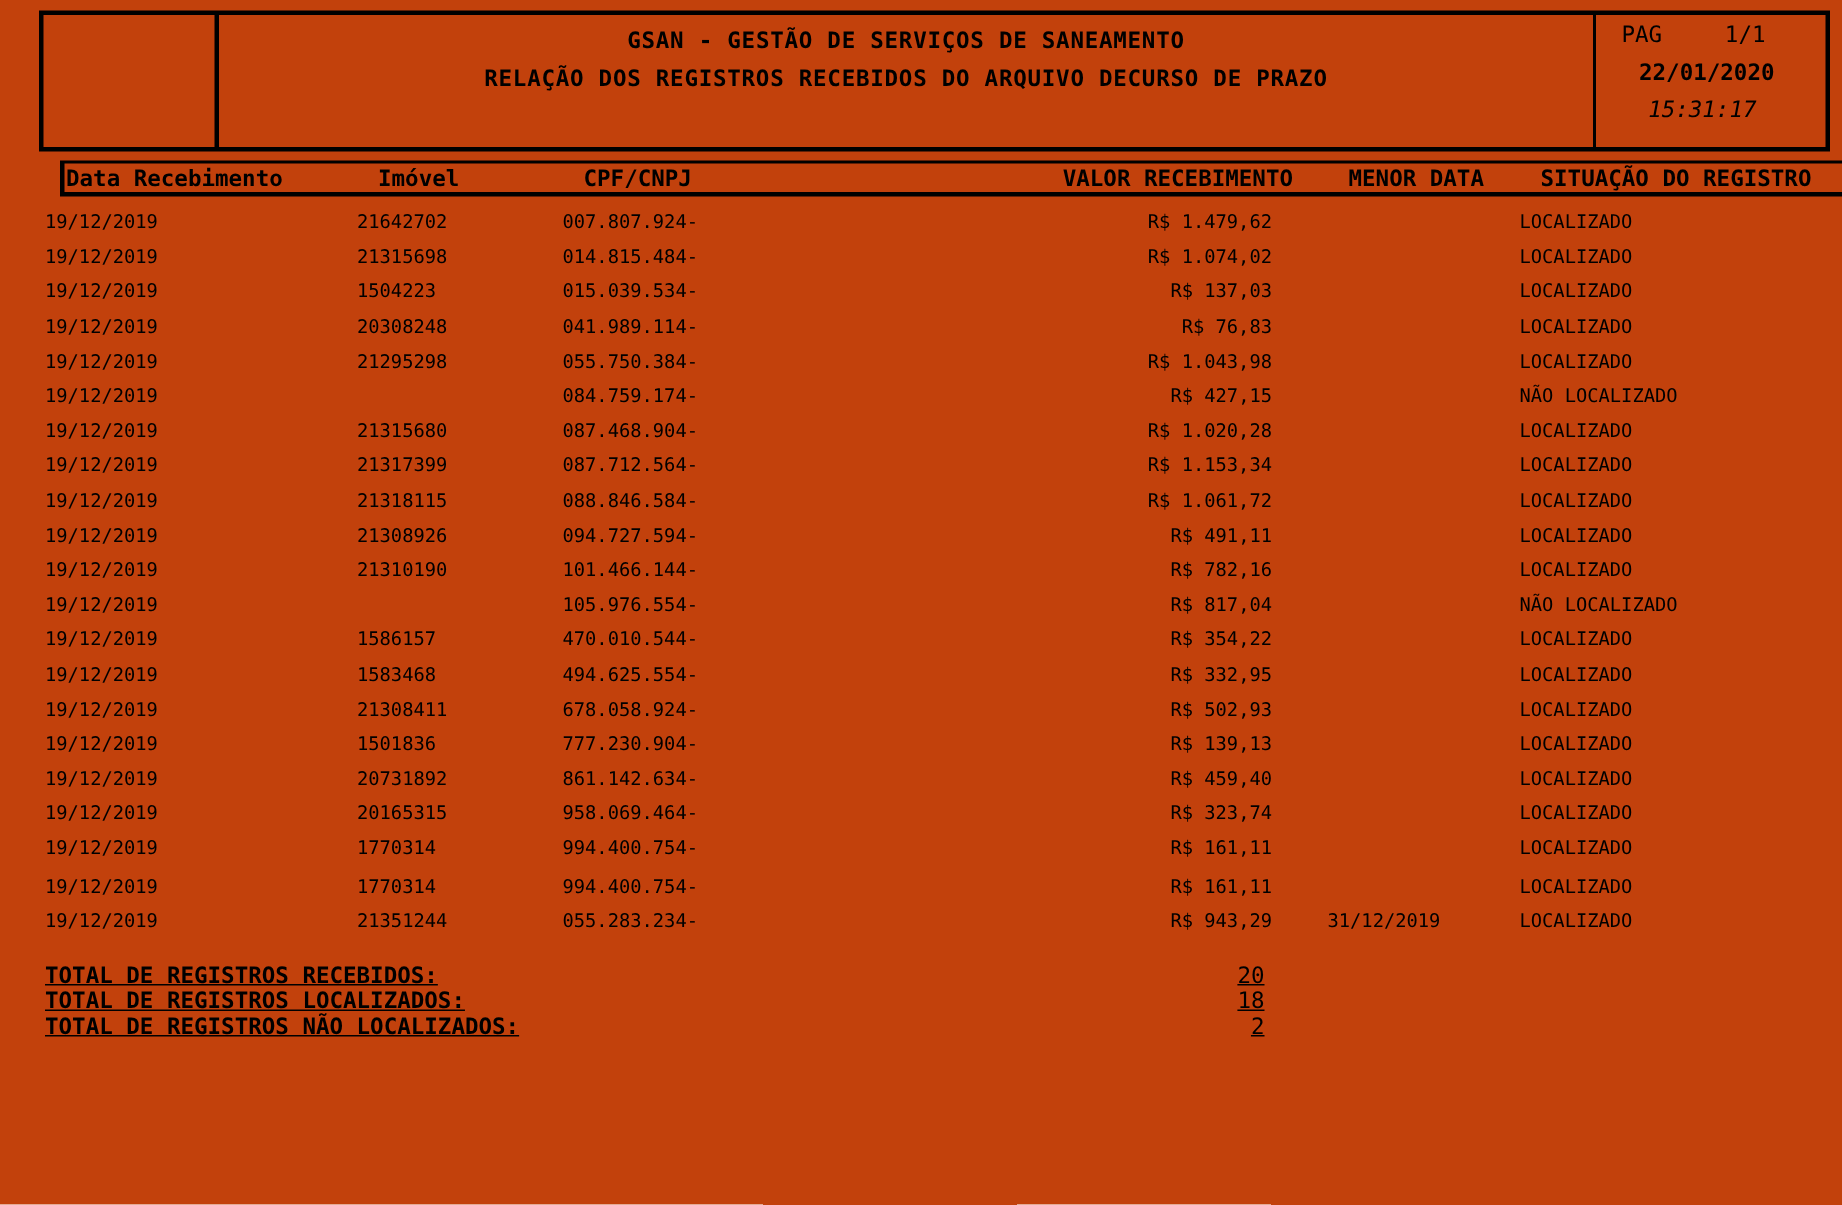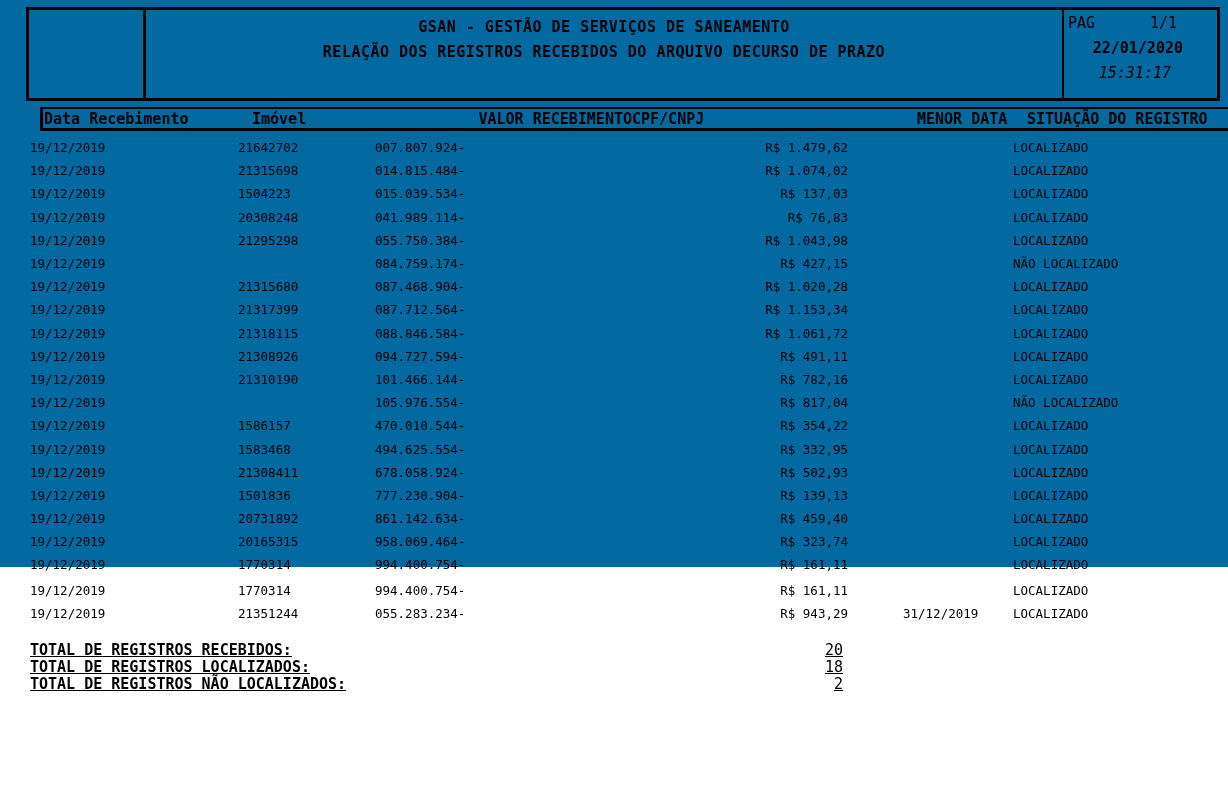--- a/index.html
+++ b/index.html
@@ -1,60 +1,60 @@
 <!DOCTYPE html>
 <html><head>
 <meta charset="utf-8">
 <style>
   html,body { margin:0; padding:0; background:#fff; }
   body {
     width:1228px; height:803px; overflow:hidden;
     font-family:"DejaVu Sans Mono","Liberation Mono",monospace;
     color:#000;
   }
-  .page { position:relative; width:1228px; height:567px; background:#0369a1; }
+  .page { position:relative; width:1228px; height:803px; background:#c2410c; }
 
   
   .header-box {
     position:absolute; left:26px; top:7px; width:1194px; height:94px;
     border:3px solid #000; box-sizing:border-box;
   }
   .logo-cell {
     position:absolute; left:0; top:0; height:100%; width:114px;
     border-right:3px solid #000; box-sizing:content-box;
   }
   .titles {
     position:absolute; left:117px; top:0; width:916px; text-align:center;
     font-weight:bold; font-size:15px; letter-spacing:0.5px;
   }
   .title-line1 { margin-top:8px; }
   .title-line2 { margin-top:7px; }
   .pag-cell {
     position:absolute; left:1033px; top:0; height:100%; right:0;
     border-left:2px solid #000; font-size:15px;
   }
-  .pag-line1 { display:flex; justify-content:space-between; padding:4px 40px 0 4px;align-items:center; }
+  .pag-line1 { display:flex; justify-content:space-between; padding:4px 40px 0 17px;align-items:center; }
   .pag-line2 { text-align:right; padding:7px 34px 0 0;font-weight:bold; }
   .pag-line3 { text-align:right; padding:7px 46px 0 0;font-style:italic; }
 
   
   .thead-box {
     position:absolute; left:40px; top:107px; width:1194px; height:24px;
     border:3px solid #000; border-top-width:2px; box-sizing:border-box;
     display:flex; align-items:center;
   }
   .grid {
     display:grid; width:1188px;
     grid-template-columns:209px 137px 243px 230px 165px 174px;
   }
   .thead-box .grid { font-weight:bold; font-size:15px; }
   .cell { white-space:pre; overflow:visible; }
   .c1 { padding-left:1px; }
   .c4 { text-align:right; }
-  .c5 { padding-left:55px; box-sizing:border-box; }
+  .c5 { padding-left:37px; box-sizing:border-box; }
 
   
   .rows { position:absolute; left:29px; width:1188px; }
   .rows-group1 { top:136px; }
   .rows-group2 { top:579px; }
   .trow { height:23.2px; display:grid; align-items:center;
           grid-template-columns:209px 137px 243px 230px 165px 174px;
           font-size:12.5px; }
 
   
@@ -81,22 +81,22 @@
       </div>
       <div class="pag-line2">22/01/2020</div>
       <div class="pag-line3">15:31:17</div>
     </div>
   </div>
 
   <div class="thead-box">
     <div class="grid">
       <div class="cell c1">Data Recebimento</div>
       <div class="cell c2">Imóvel</div>
+      <div class="cell c3">CPF/CNPJ</div>
       <div class="cell c4">VALOR RECEBIMENTO</div>
-      <div class="cell c3">CPF/CNPJ</div>
       <div class="cell c5">MENOR DATA</div>
       <div class="cell c6">SITUAÇÃO DO REGISTRO</div>
     </div>
   </div>
 
   <div class="rows rows-group1">
       <div class="trow">
         <div class="cell c1">19/12/2019</div>
         <div class="cell c2">21642702</div>
         <div class="cell c3">007.807.924-</div>

